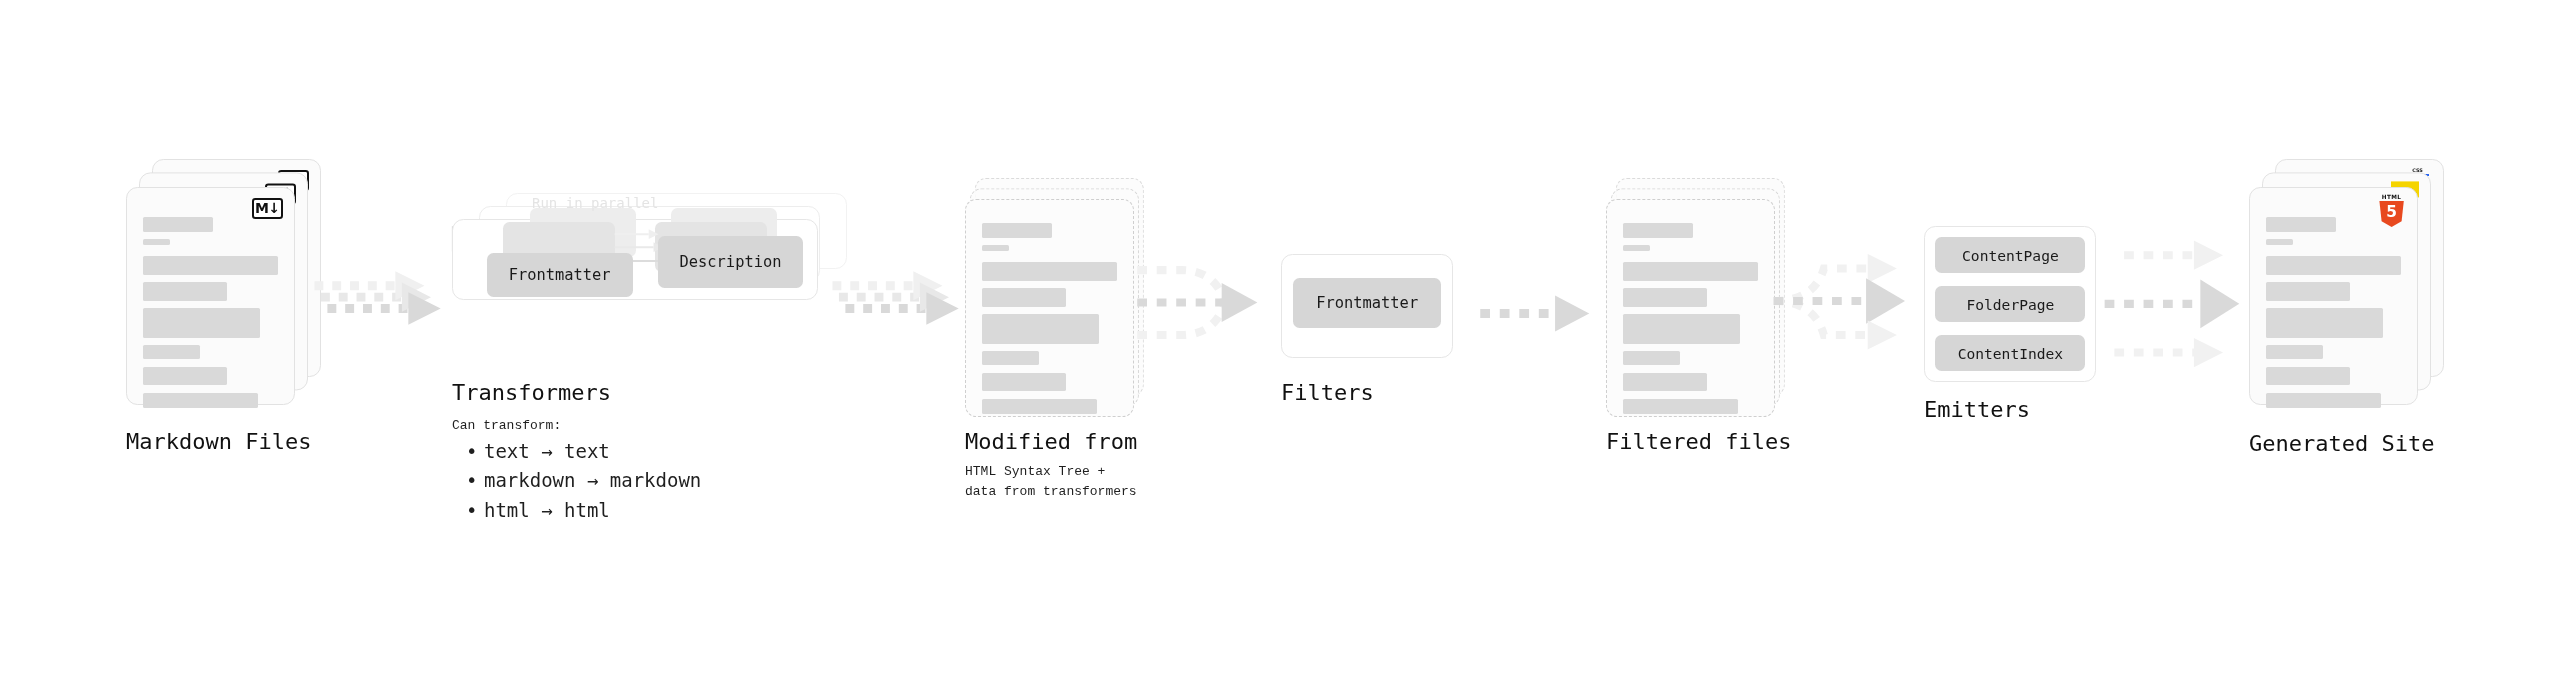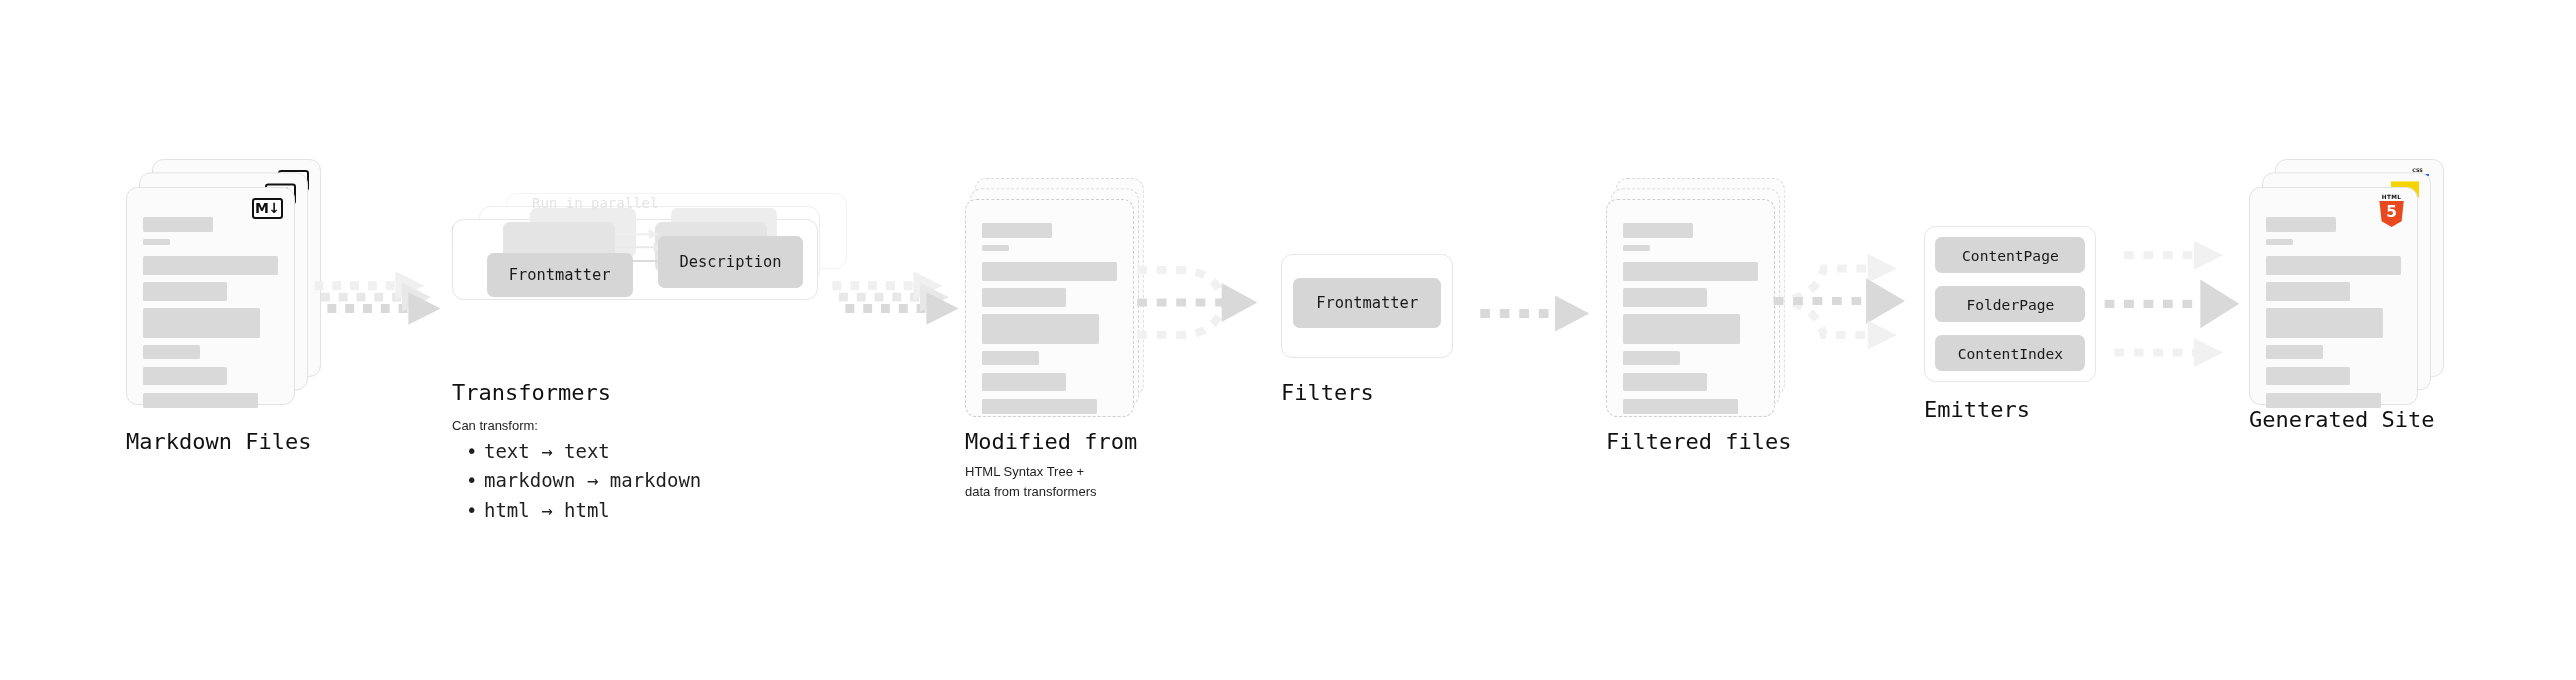--- a/index.html
+++ b/index.html
@@ -120,21 +120,21 @@
   .title {
     position: absolute;
     font-family: "DejaVu Sans Mono", monospace;
     font-size: 22px;
     color: #111;
     white-space: nowrap;
     letter-spacing: 0px;
   }
   .subtitle {
     position: absolute;
-    font-family: Liberation Sans, sans-serif;
+    font-family: Liberation Mono, monospace;
     font-size: 13px;
     color: #1f1f1f;
     line-height: 1.55;
     white-space: pre-line;
   }
   .bullets {
     position: absolute;
     font-family: "DejaVu Sans Mono", monospace;
     font-size: 19px;
     color: #1f1f1f;
@@ -364,16 +364,16 @@
         <div class="skel" style="width:20%; height:5.7px; margin-bottom:11.4px;"></div>
         <div class="skel" style="width:100%; height:18.7px;"></div>
         <div class="skel" style="width:62%;  height:18.7px;"></div>
         <div class="skel" style="width:87%;  height:30px;"></div>
         <div class="skel" style="width:42%;  height:14px;"></div>
         <div class="skel" style="width:62%;  height:18.7px;"></div>
         <div class="skel" style="width:85%;  height:15.4px;"></div>
       </div>
     </div>
   </div>
-  <div class="title" style="left:2249px; top:407px;">Generated Site</div>
+  <div class="title" style="left:2249px; top:431px;">Generated Site</div>
 
 </div>
 
 
 </body></html>

